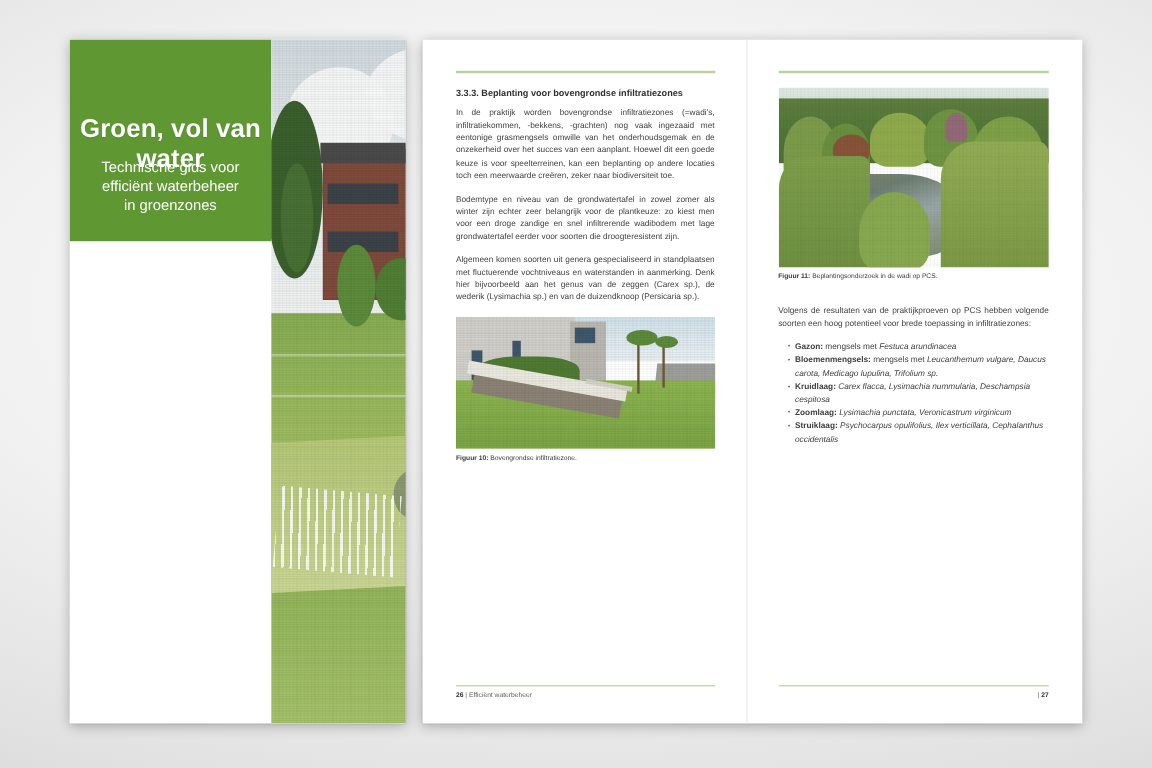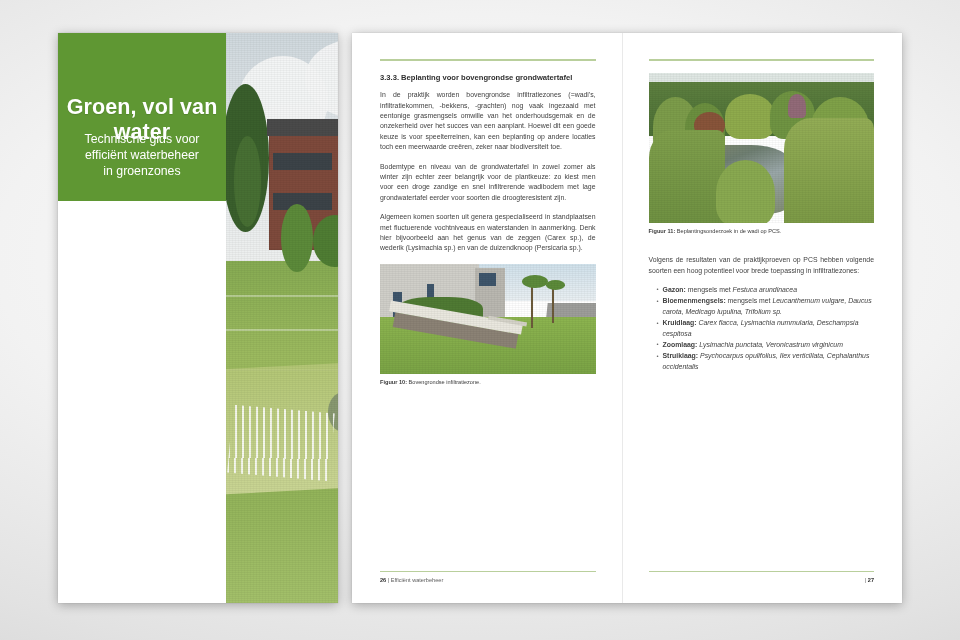--- a/index.html
+++ b/index.html
@@ -388,21 +388,21 @@
     </div>
 
   </div>
 </div>
 
 <div class="page" id="spread">
 
   <div class="leaf leaf-left">
     <div class="rule-top"></div>
 
-    <h3 class="sec">3.3.3. Beplanting voor bovengrondse grondwatertafel</h3>
+    <h3 class="sec">3.3.3. Beplanting voor bovengrondse infiltratiezones</h3>
 
     <p class="body">In de praktijk worden bovengrondse infiltratiezones (=wadi's, infiltratiekommen, -bekkens, -grachten) nog vaak ingezaaid met eentonige grasmengsels omwille van het onderhoudsgemak en de onzekerheid over het succes van een aanplant. Hoewel dit een goede keuze is voor speelterreinen, kan een beplanting op andere locaties toch een meerwaarde creëren, zeker naar biodiversiteit toe.</p>
     <p class="body">Bodemtype en niveau van de grondwatertafel in zowel zomer als winter zijn echter zeer belangrijk voor de plantkeuze: zo kiest men voor een droge zandige en snel infiltrerende wadibodem met lage grondwatertafel eerder voor soorten die droogteresistent zijn.</p>
     <p class="body last">Algemeen komen soorten uit genera gespecialiseerd in standplaatsen met fluctuerende vochtniveaus en waterstanden in aanmerking. Denk hier bijvoorbeeld aan het genus van de zeggen (Carex sp.), de wederik (Lysimachia sp.) en van de duizendknoop (Persicaria sp.).</p>
 
     <div class="fig" style="height:110px;margin-top:10px">
       <div class="scene">
         <div class="f10-sky"></div>
         <div class="f10-bld" style="left:0;top:0;width:46%;height:58%"></div>
         <div class="f10-bld" style="left:44%;top:4%;width:14%;height:46%;background:#b9b7b0"></div>

